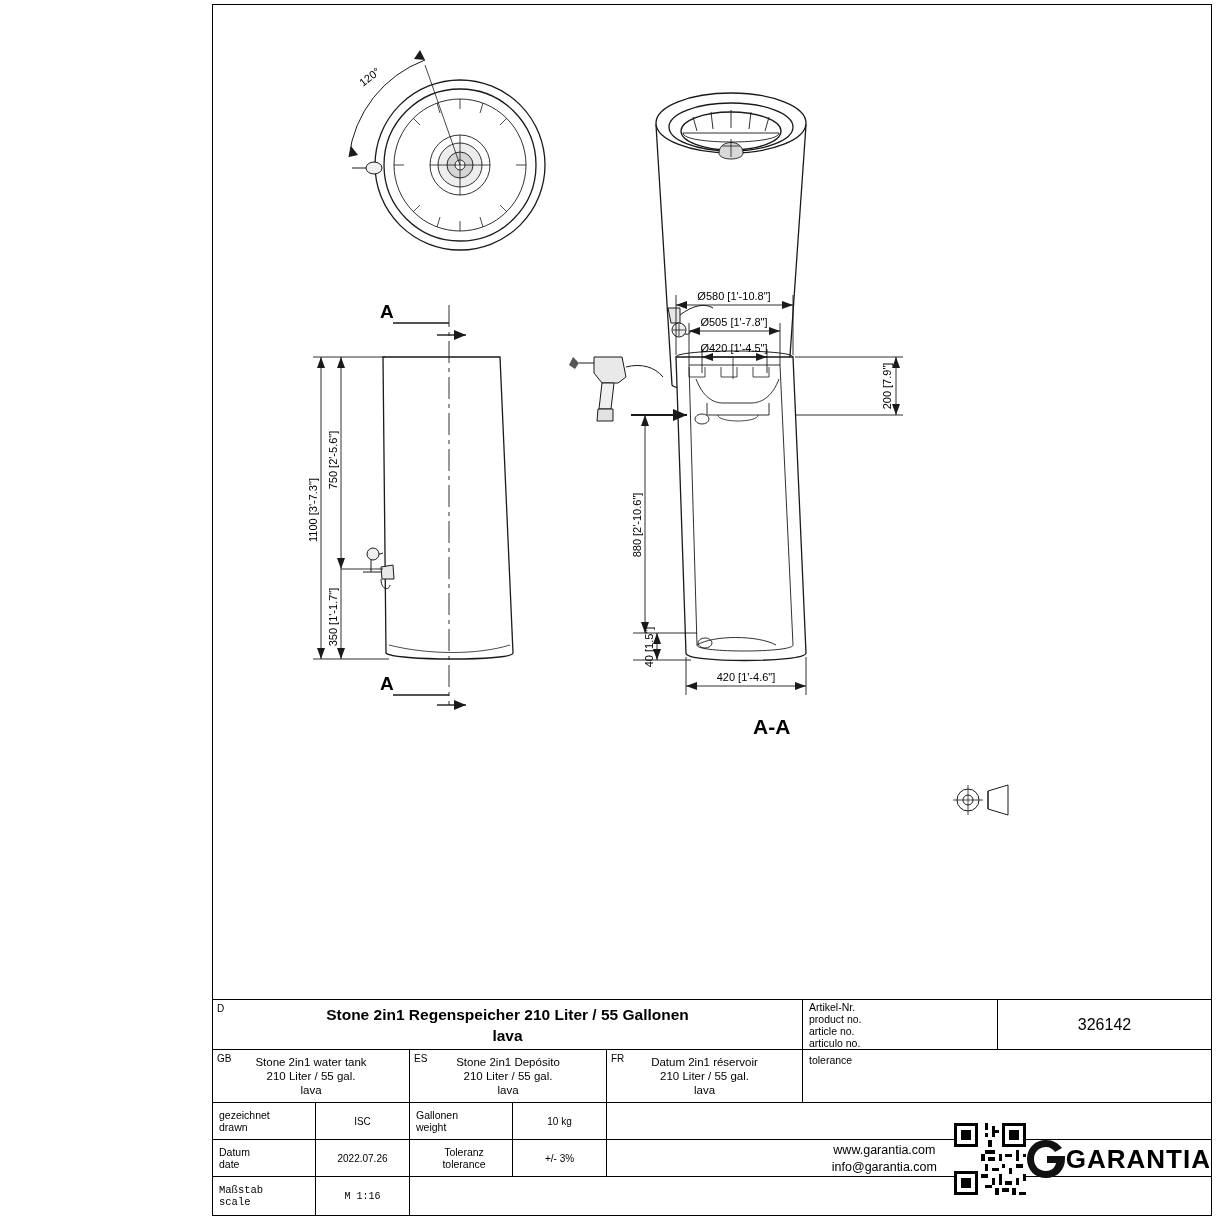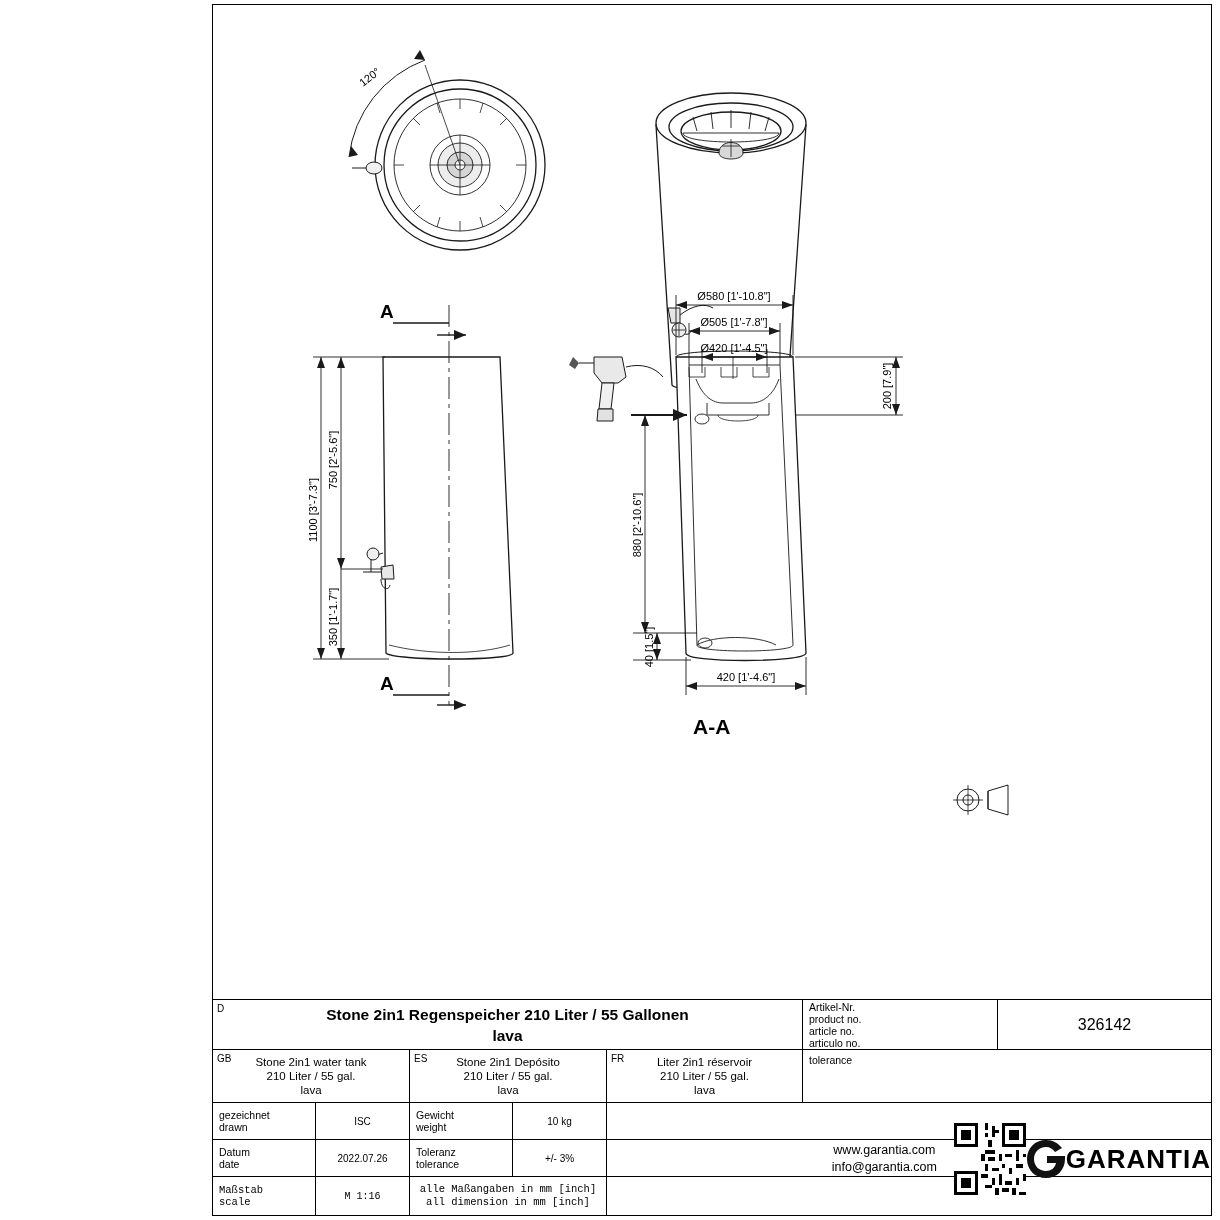--- a/index.html
+++ b/index.html
@@ -253,21 +253,21 @@
           <line x1="740" y1="795" x2="770" y2="795" stroke-width="0.8"></line>
           <line x1="755" y1="780" x2="755" y2="810" stroke-width="0.8"></line>
           <path d="M775 786 L795 780 L795 810 L775 804 Z" fill="#fff"></path>
           <line x1="775" y1="786" x2="775" y2="804"></line>
         </g>
       </g>
     </svg>
 
     <div style="position:absolute;left:167px;top:296px;" class="secA">A</div>
     <div style="position:absolute;left:167px;top:668px;" class="secA">A</div>
-    <div style="position:absolute;left:480px;top:710px;" class="aa">A-A</div>
+    <div style="position:absolute;left:540px;top:710px;" class="aa">A-A</div>
   </div>
 
   <div class="tb">
 
     <div class="tb-row" style="height:50px;">
       <div class="cell" style="width:590px;position:relative;">
         <span class="lang">D</span>
         <div class="bigtitle">
           <div>Stone 2in1 Regenspeicher 210 Liter / 55 Gallonen</div>
           <div>lava</div>
@@ -297,81 +297,77 @@
         <span class="lang">ES</span>
         <div class="small-ctr">
           <div>Stone 2in1 Depósito</div>
           <div>210 Liter / 55 gal.</div>
           <div>lava</div>
         </div>
       </div>
       <div class="cell" style="width:196px;position:relative;">
         <span class="lang">FR</span>
         <div class="small-ctr">
-          <div>Liter 2in1 réservoir</div>
+          <div>Datum 2in1 réservoir</div>
           <div>210 Liter / 55 gal.</div>
           <div>lava</div>
         </div>
       </div>
       <div class="cell" style="flex:1;justify-content:flex-start;">
         <div class="lbl" style="padding-top:4px;">tolerance</div>
       </div>
     </div>
 
     <div class="tb-row" style="height:37px;">
       <div class="cell" style="width:103px;">
         <div class="lbl">gezeichnet</div>
         <div class="lbl">drawn</div>
       </div>
       <div class="cell" style="width:94px;">
         <div class="val">ISC</div>
       </div>
       <div class="cell" style="width:103px;">
-        <div class="lbl">Gewicht</div>
+        <div class="lbl">Gallonen</div>
         <div class="lbl">weight</div>
       </div>
       <div class="cell" style="width:94px;">
         <div class="val">10 kg</div>
       </div>
       <div class="cell" style="flex:1;border-right:none;">
         <div style="display:flex;align-items:center;height:100%;">
           <div style="flex:1;"></div>
         </div>
       </div>
     </div>
 
     <div class="tb-row" style="height:37px;">
       <div class="cell" style="width:103px;">
         <div class="lbl">Datum</div>
         <div class="lbl">date</div>
       </div>
       <div class="cell" style="width:94px;">
         <div class="val">2022.07.26</div>
       </div>
-      <div class="cell" style="width:103px;">
+      <div class="cell" style="width:103px;text-align:center;">
         <div class="lbl">Toleranz</div>
         <div class="lbl">tolerance</div>
       </div>
       <div class="cell" style="width:94px;">
         <div class="val">+/- 3%</div>
       </div>
       <div class="cell" style="flex:1;border-right:none;"></div>
     </div>
 
     <div class="tb-row" style="height:38px;border-bottom:none;font-family:Liberation Mono, monospace;">
       <div class="cell" style="width:103px;">
         <div class="lbl">Maßstab</div>
         <div class="lbl">scale</div>
       </div>
       <div class="cell" style="width:94px;">
         <div class="val">M 1:16</div>
-      </div>
-      <div class="cell" style="width:197px;">
-        <div class="units">alle Maßangaben in mm [inch]</div>
-        <div class="units">all dimension in mm [inch]</div>
       </div>
       <div class="cell" style="flex:1;border-right:none;"></div>
     </div>
 
     <div style="position:absolute;right:0;bottom:0;width:396px;height:112px;display:flex;align-items:center;">
       <div style="width:196px;text-align:center;">
         <div class="web">www.garantia.com</div>
         <div class="web">info@garantia.com</div>
       </div>
       <div style="width:86px;display:flex;justify-content:center;">

